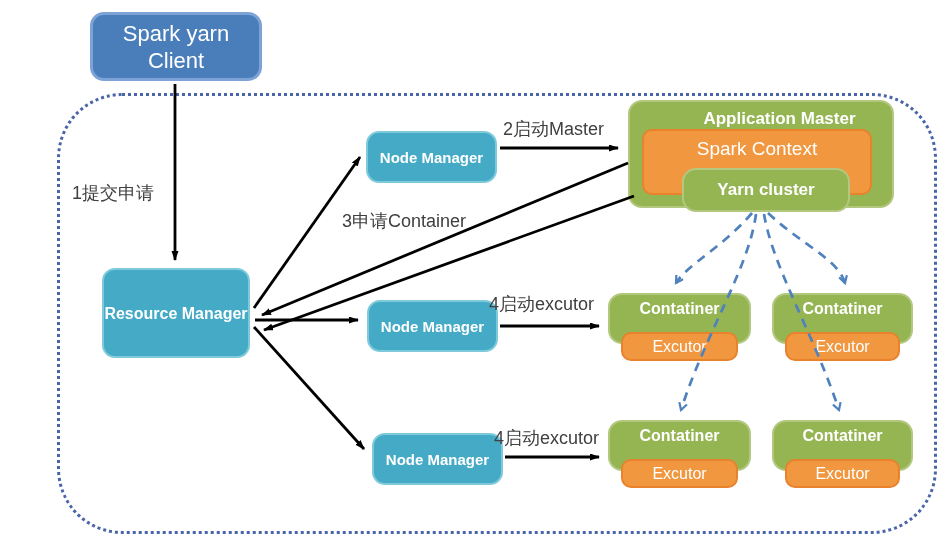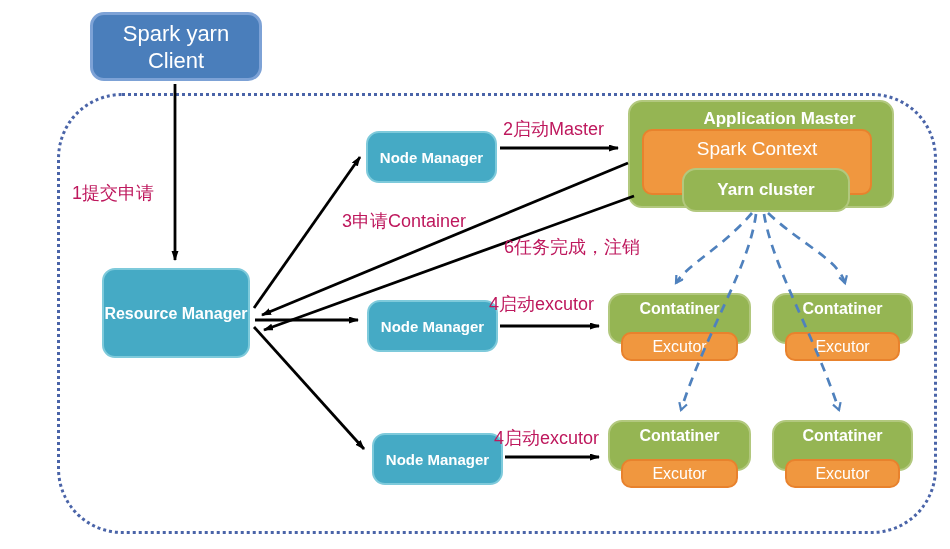--- a/index.html
+++ b/index.html
@@ -38,21 +38,21 @@
 
   .container-box{width:143px;height:51px;}
   .c1{left:608px;top:293px;}
   .c2{left:772px;top:293px;width:141px;}
   .c3{left:608px;top:420px;}
   .c4{left:772px;top:420px;width:141px;}
   .container-title{font-weight:bold;font-size:16px;padding-top:5px;}
   .executor{position:absolute;left:11px;top:37px;right:11px;height:29px;
     font-size:16px;line-height:25px;}
 
-  .lbl{position:absolute;color:#be185d;font-size:18px;white-space:nowrap;z-index:6;}
+  .lbl{position:absolute;color:#404040;font-size:18px;white-space:nowrap;z-index:6;}
   .lbl1{left:72px;top:181px;}
   .lbl2{left:503px;top:117px;}
   .lbl3{left:342px;top:209px;}
   .lbl4a{left:489px;top:292px;}
   .lbl4b{left:494px;top:426px;}
   .lbl5{left:699px;top:226px;}
   .lbl6{left:504px;top:235px;}
 
   svg.arrows{position:absolute;left:0;top:0;z-index:5;pointer-events:none;}
 </style>
@@ -106,21 +106,20 @@
   <div class="box green-box container-box c4">
     <div class="container-title">Contatiner</div>
     <div class="box orange-box executor">Excutor</div>
   </div>
 
   <div class="lbl lbl1">1提交申请</div>
   <div class="lbl lbl2">2启动Master</div>
   <div class="lbl lbl3">3申请Container</div>
   <div class="lbl lbl4a">4启动excutor</div>
   <div class="lbl lbl4b">4启动excutor</div>
-  <div class="lbl lbl6">6任务完成，注销</div>
 
   <svg class="arrows" width="950" height="549" viewBox="0 0 950 549">
     <defs>
       <marker id="mb" markerWidth="11" markerHeight="9" refX="9" refY="3.5" orient="auto" markerUnits="userSpaceOnUse">
         <path d="M0,0 L10,3.5 L0,7 z" fill="#000000"></path>
       </marker>
       <marker id="md" markerWidth="12" markerHeight="12" refX="8" refY="5" orient="auto" markerUnits="userSpaceOnUse">
         <path d="M1,1 L8,5 L1,9" fill="none" stroke="#4f81bd" stroke-width="2.2"></path>
       </marker>
     </defs>

